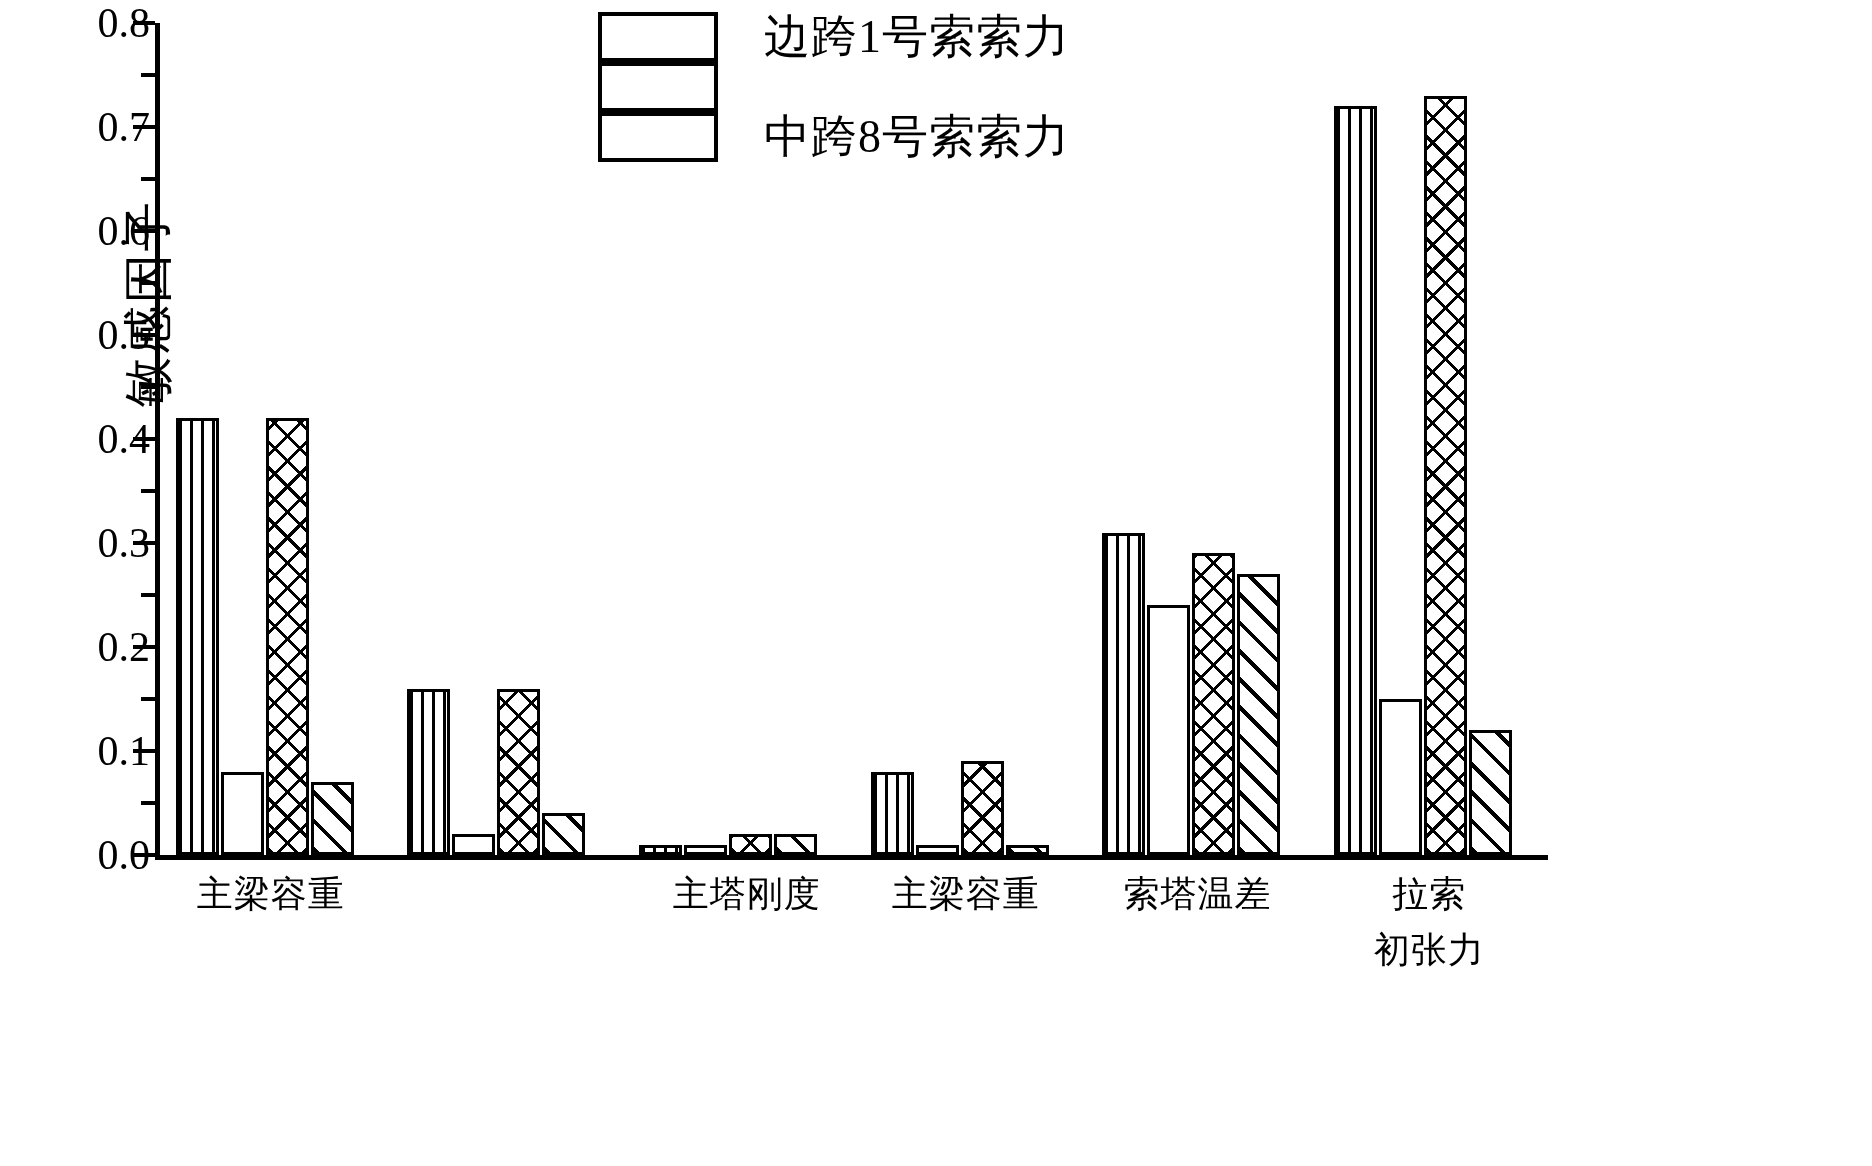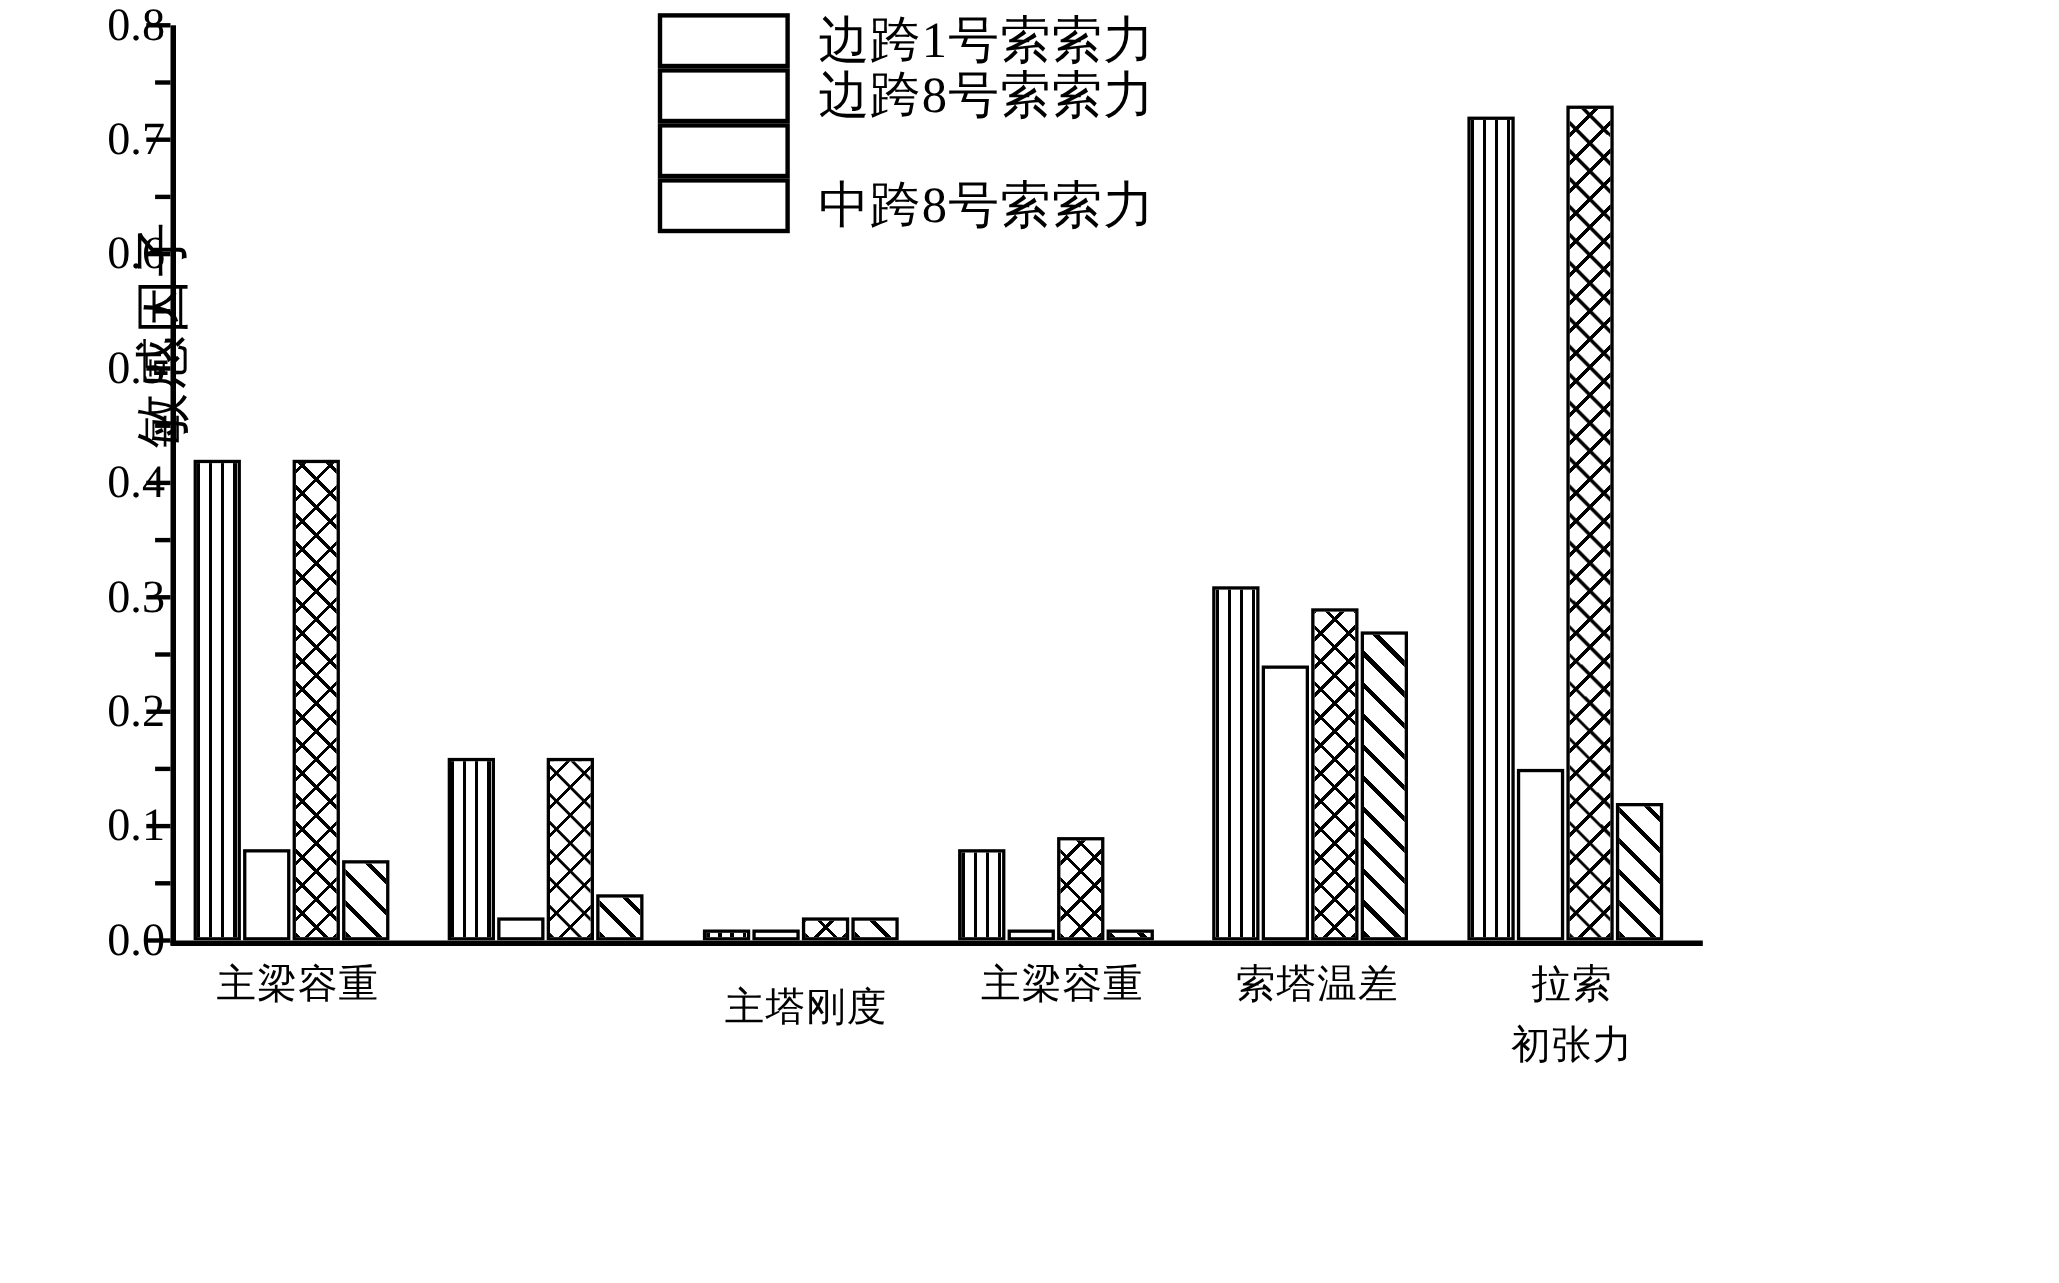--- a/index.html
+++ b/index.html
@@ -38,21 +38,21 @@
   }
   .pat-diag{
     background-image:repeating-linear-gradient(45deg,#000 0 4px,#fff 4px 20px);
   }
 
   
   .xlabel{position:absolute;top:866px;font-size:36px;line-height:56px;text-align:center;white-space:pre-line;letter-spacing:1px;}
 
   
   #legend{position:absolute;left:598px;top:12px;}
-  .legrow{display:flex;align-items:center;height:50px;}
+  .legrow{display:flex;align-items:center;height:50px;gap:20px;}
   .legswatch{width:120px;height:50px;border:4px solid #000;box-sizing:border-box;background:#fff;flex:0 0 auto;}
   .legtext{margin-left:26px;font-size:46px;line-height:50px;white-space:nowrap;letter-spacing:1px;}
 </style>
 </head>
 <body>
 
 <div id="root">
 
   <div id="ytitle">敏感因子</div>
 
@@ -115,24 +115,20 @@
     </div>
 
   <div id="xlabels"></div>
 
   <div id="legend">
       <div class="legrow">
         <div class="legswatch pat-vline"></div>
         <div class="legtext">边跨1号索索力</div>
       </div>
       <div class="legrow">
-        <div class="legswatch pat-blank"></div>
-        <div class="legtext">边跨8号索索力</div>
-      </div>
-      <div class="legrow">
         <div class="legswatch pat-cross"></div>
       </div>
       <div class="legrow">
         <div class="legswatch pat-diag"></div>
         <div class="legtext">中跨8号索索力</div>
       </div>
     </div>
 <div class="ytick" style="top: 853px; left: 133px; position: absolute;"></div>
     <div class="ytick" style="top: 749px; left: 133px; position: absolute;"></div>
     <div class="ytick" style="top: 645px; left: 133px; position: absolute;"></div>
@@ -144,18 +140,18 @@
     <div class="ytick" style="top: 21px; left: 133px; position: absolute;"></div>
     <div class="ytick minor" style="position: absolute; top: 801px; left: 141px;"></div>
     <div class="ytick minor" style="position: absolute; top: 697px; left: 141px;"></div>
     <div class="ytick minor" style="position: absolute; top: 593px; left: 141px;"></div>
     <div class="ytick minor" style="position: absolute; top: 489px; left: 141px;"></div>
     <div class="ytick minor" style="position: absolute; top: 385px; left: 141px;"></div>
     <div class="ytick minor" style="position: absolute; top: 281px; left: 141px;"></div>
     <div class="ytick minor" style="position: absolute; top: 177px; left: 141px;"></div>
     <div class="ytick minor" style="position: absolute; top: 73px; left: 141px;"></div>
     <div class="xlabel" style="left: 135px; width: 271.667px;">主梁容重</div>
-    <div class="xlabel" style="left: 597px; width: 271.667px; margin-top: 21px;">主塔刚度</div>
+    <div class="xlabel" style="left: 611px; width: 271.667px;">主塔刚度</div>
     <div class="xlabel" style="left: 830px; width: 271.667px;">主梁容重</div>
     <div class="xlabel" style="left: 1293.33px; width: 271.667px;">拉索
 初张力</div>
     <div class="xlabel" style="left: 1061.67px; width: 271.667px;">索塔温差</div>
   </div>
 
 </body></html>

